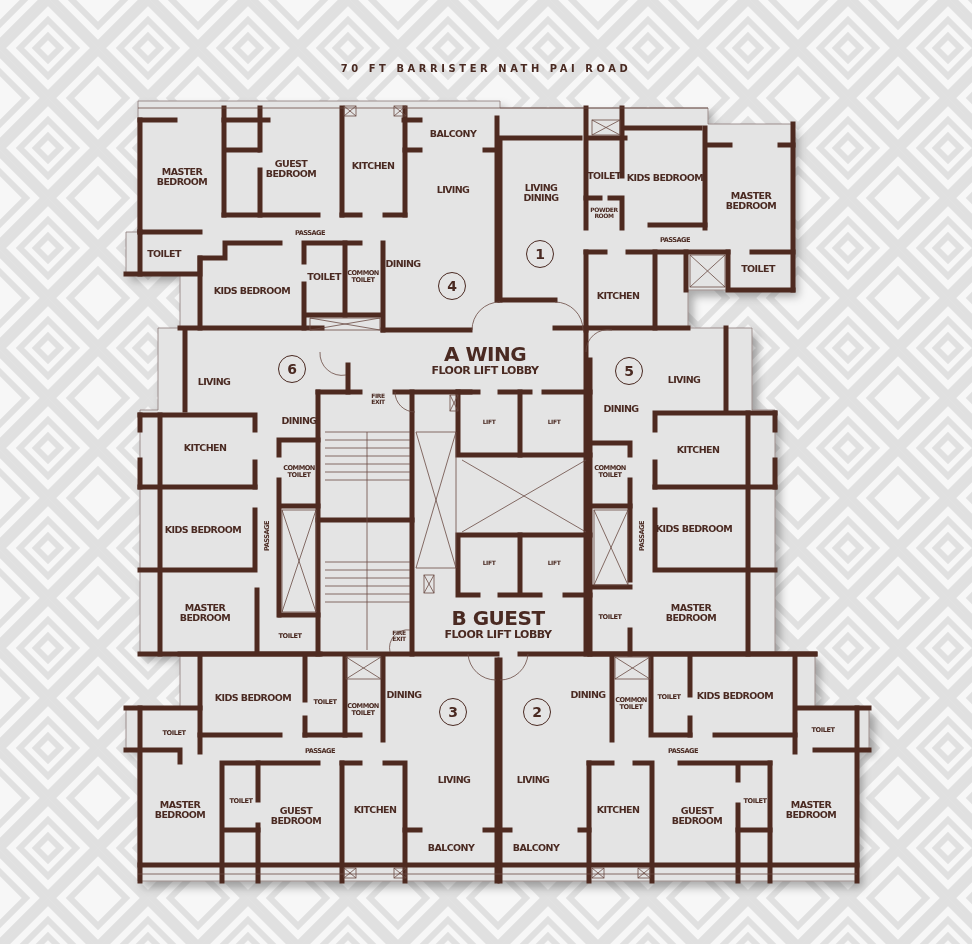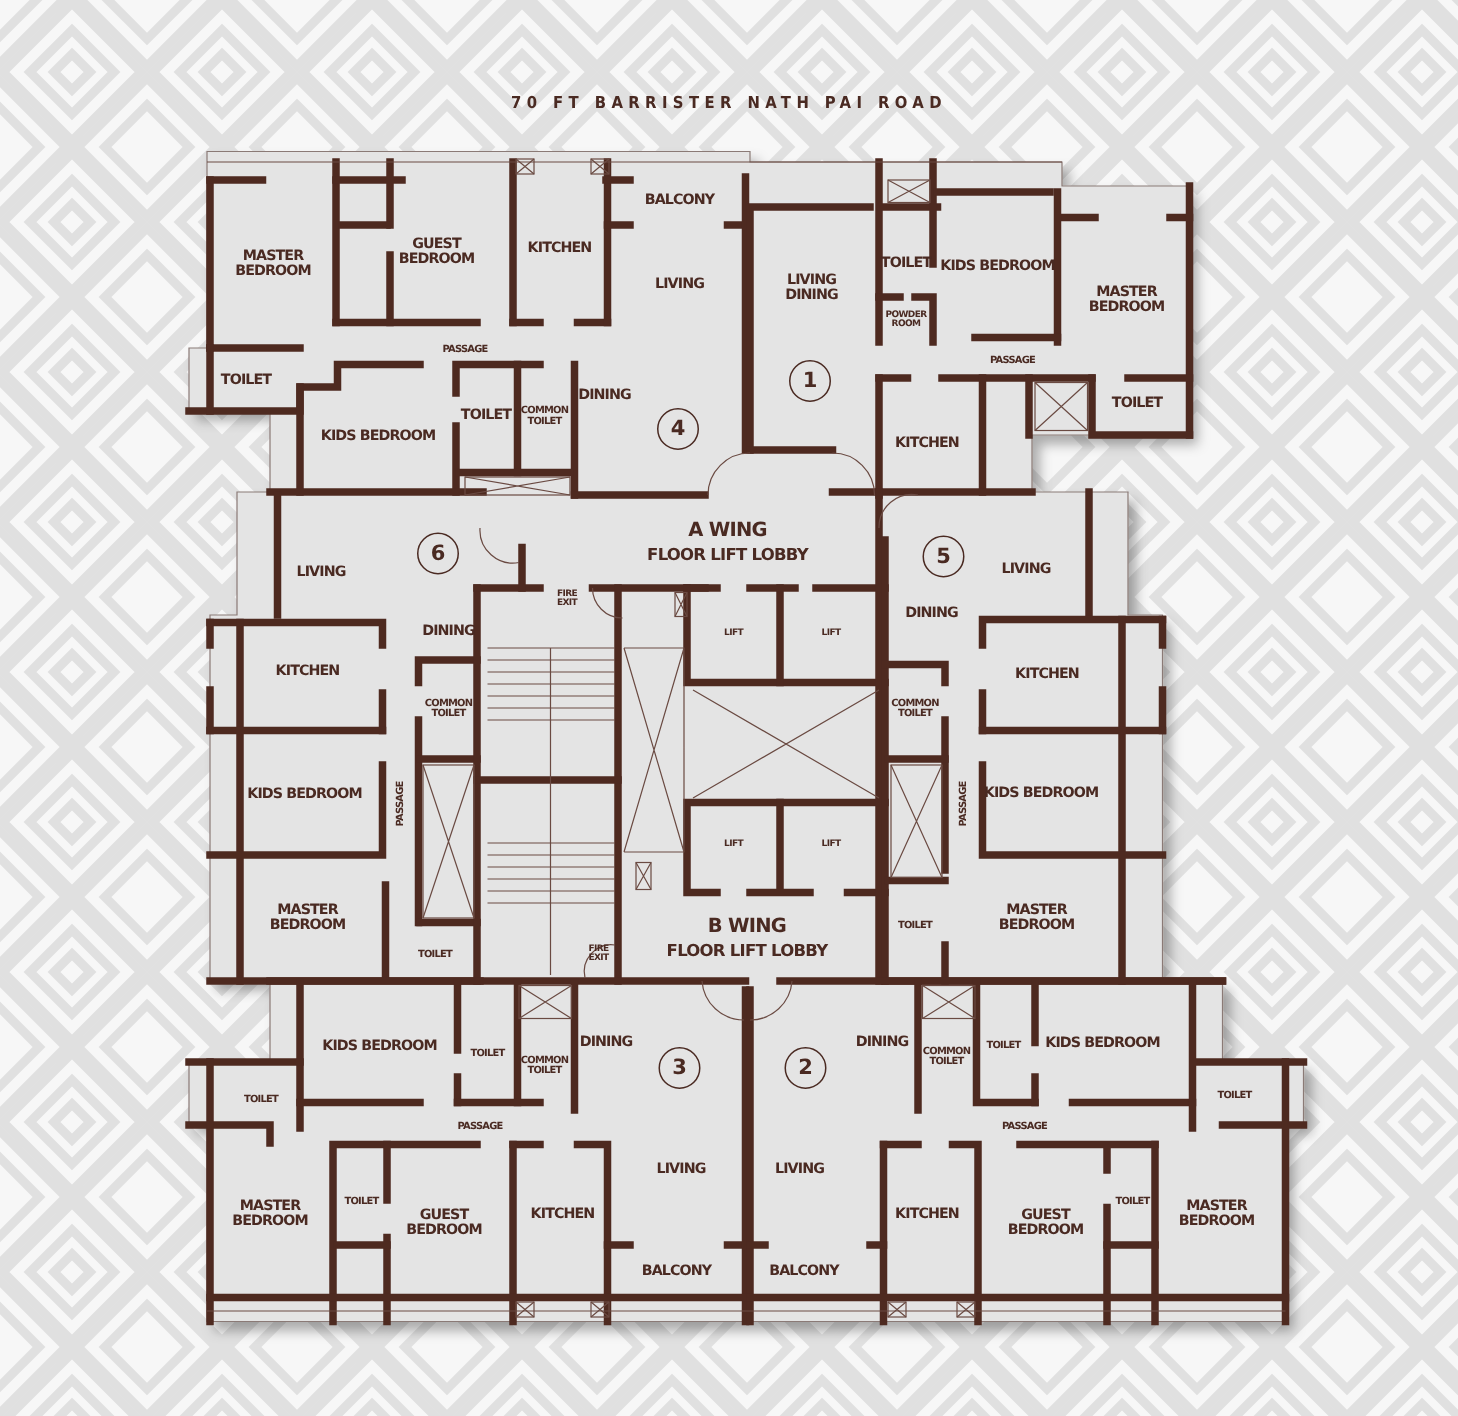--- a/index.html
+++ b/index.html
@@ -14,21 +14,21 @@
     position:absolute; left:0; width:972px; top:62px; text-align:center;
     font-family:"DejaVu Sans Condensed","DejaVu Sans", sans-serif;
     font-weight:bold; font-size:11px; letter-spacing:3.6px; color:#4a2a22;
   }
   .lbl { position:absolute; transform:translate(-50%,-50%); text-align:center;
     font-family:"DejaVu Sans", sans-serif; font-weight:bold; color:#4a2a22;
     line-height:1.0; white-space:pre; transform-origin:center; }
   .s10 { font-size:9.5px; letter-spacing:-0.6px; }
   .s7 { font-size:6.6px; letter-spacing:-0.5px; }
   .s6 { font-size:6px; letter-spacing:-0.4px; }
-  .wing1 { font-size:13px; letter-spacing:-0.5px; }
+  .wing1 { font-size:20px; letter-spacing:-0.5px; }
   .wing2 { font-size:11px; letter-spacing:-0.5px; }
   .vert { transform:translate(-50%,-50%) rotate(-90deg); }
   .num { position:absolute; width:26px; height:26px; border:1.2px solid #4a2a22;
     border-radius:50%; transform:translate(-50%,-50%); text-align:center; line-height:26px;
     font-family:"DejaVu Sans", sans-serif; font-weight:bold; font-size:14px; color:#4a2a22; background:transparent; }
 </style>
 </head>
 <body>
 
 <svg id="bg" xmlns="http://www.w3.org/2000/svg" width="972" height="944">
@@ -275,21 +275,21 @@
 
 <div class="lbl s6" style="left:378px;top:399px">FIRE
 EXIT</div>
 <div class="lbl s6" style="left:399px;top:636px">FIRE
 EXIT</div>
 <div class="lbl s6" style="left:489px;top:422px">LIFT</div>
 <div class="lbl s6" style="left:554px;top:422px">LIFT</div>
 <div class="lbl s6" style="left:489px;top:563px">LIFT</div>
 <div class="lbl s6" style="left:554px;top:563px">LIFT</div>
 
-<div class="lbl wing1" style="left:498px;top:618px">B WING</div>
+<div class="lbl wing1" style="left:498px;top:618px">B GUEST</div>
 <div class="lbl wing2" style="left:498px;top:634px">FLOOR LIFT LOBBY</div>
 
 <div class="num" style="left:629px;top:371px">5</div>
 <div class="lbl s10" style="left:684px;top:380px">LIVING</div>
 <div class="lbl s10" style="left:621px;top:409px">DINING</div>
 <div class="lbl s10" style="left:698px;top:450px">KITCHEN</div>
 <div class="lbl s7" style="left:610px;top:472px">COMMON
 TOILET</div>
 <div class="lbl s10" style="left:694px;top:529px">KIDS BEDROOM</div>
 <div class="lbl s7 vert" style="left:642px;top:536px">PASSAGE</div>

